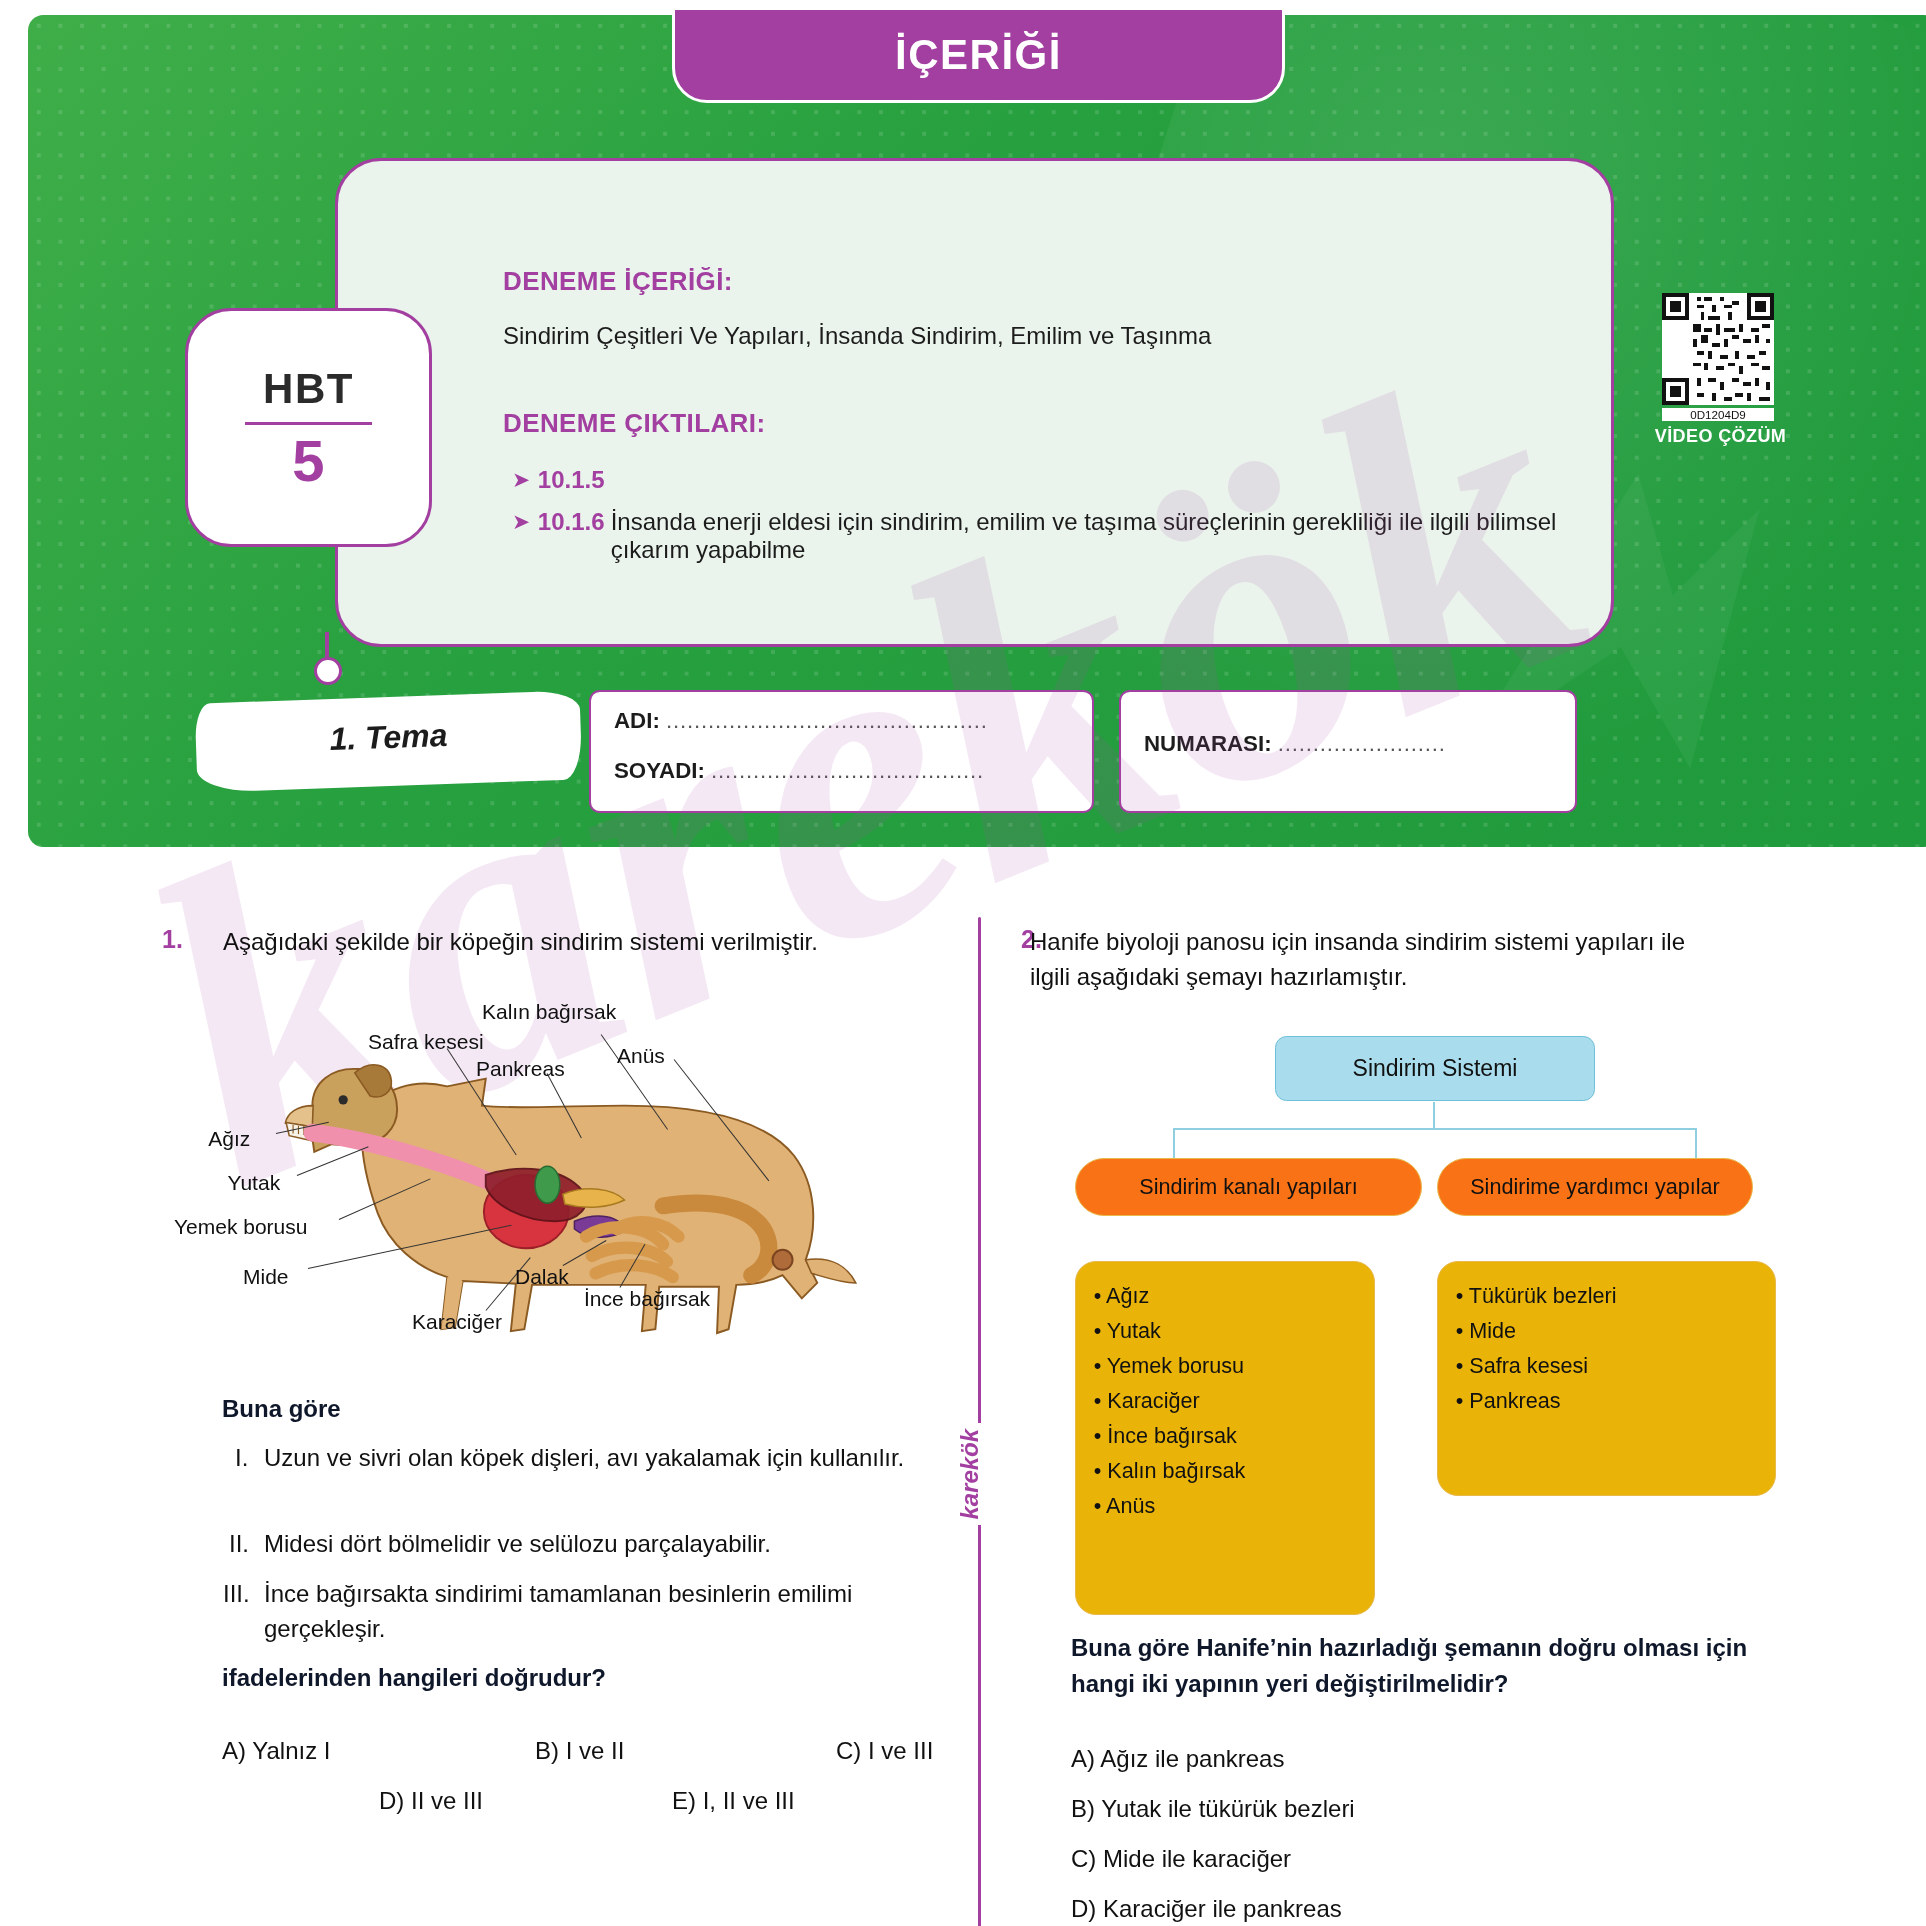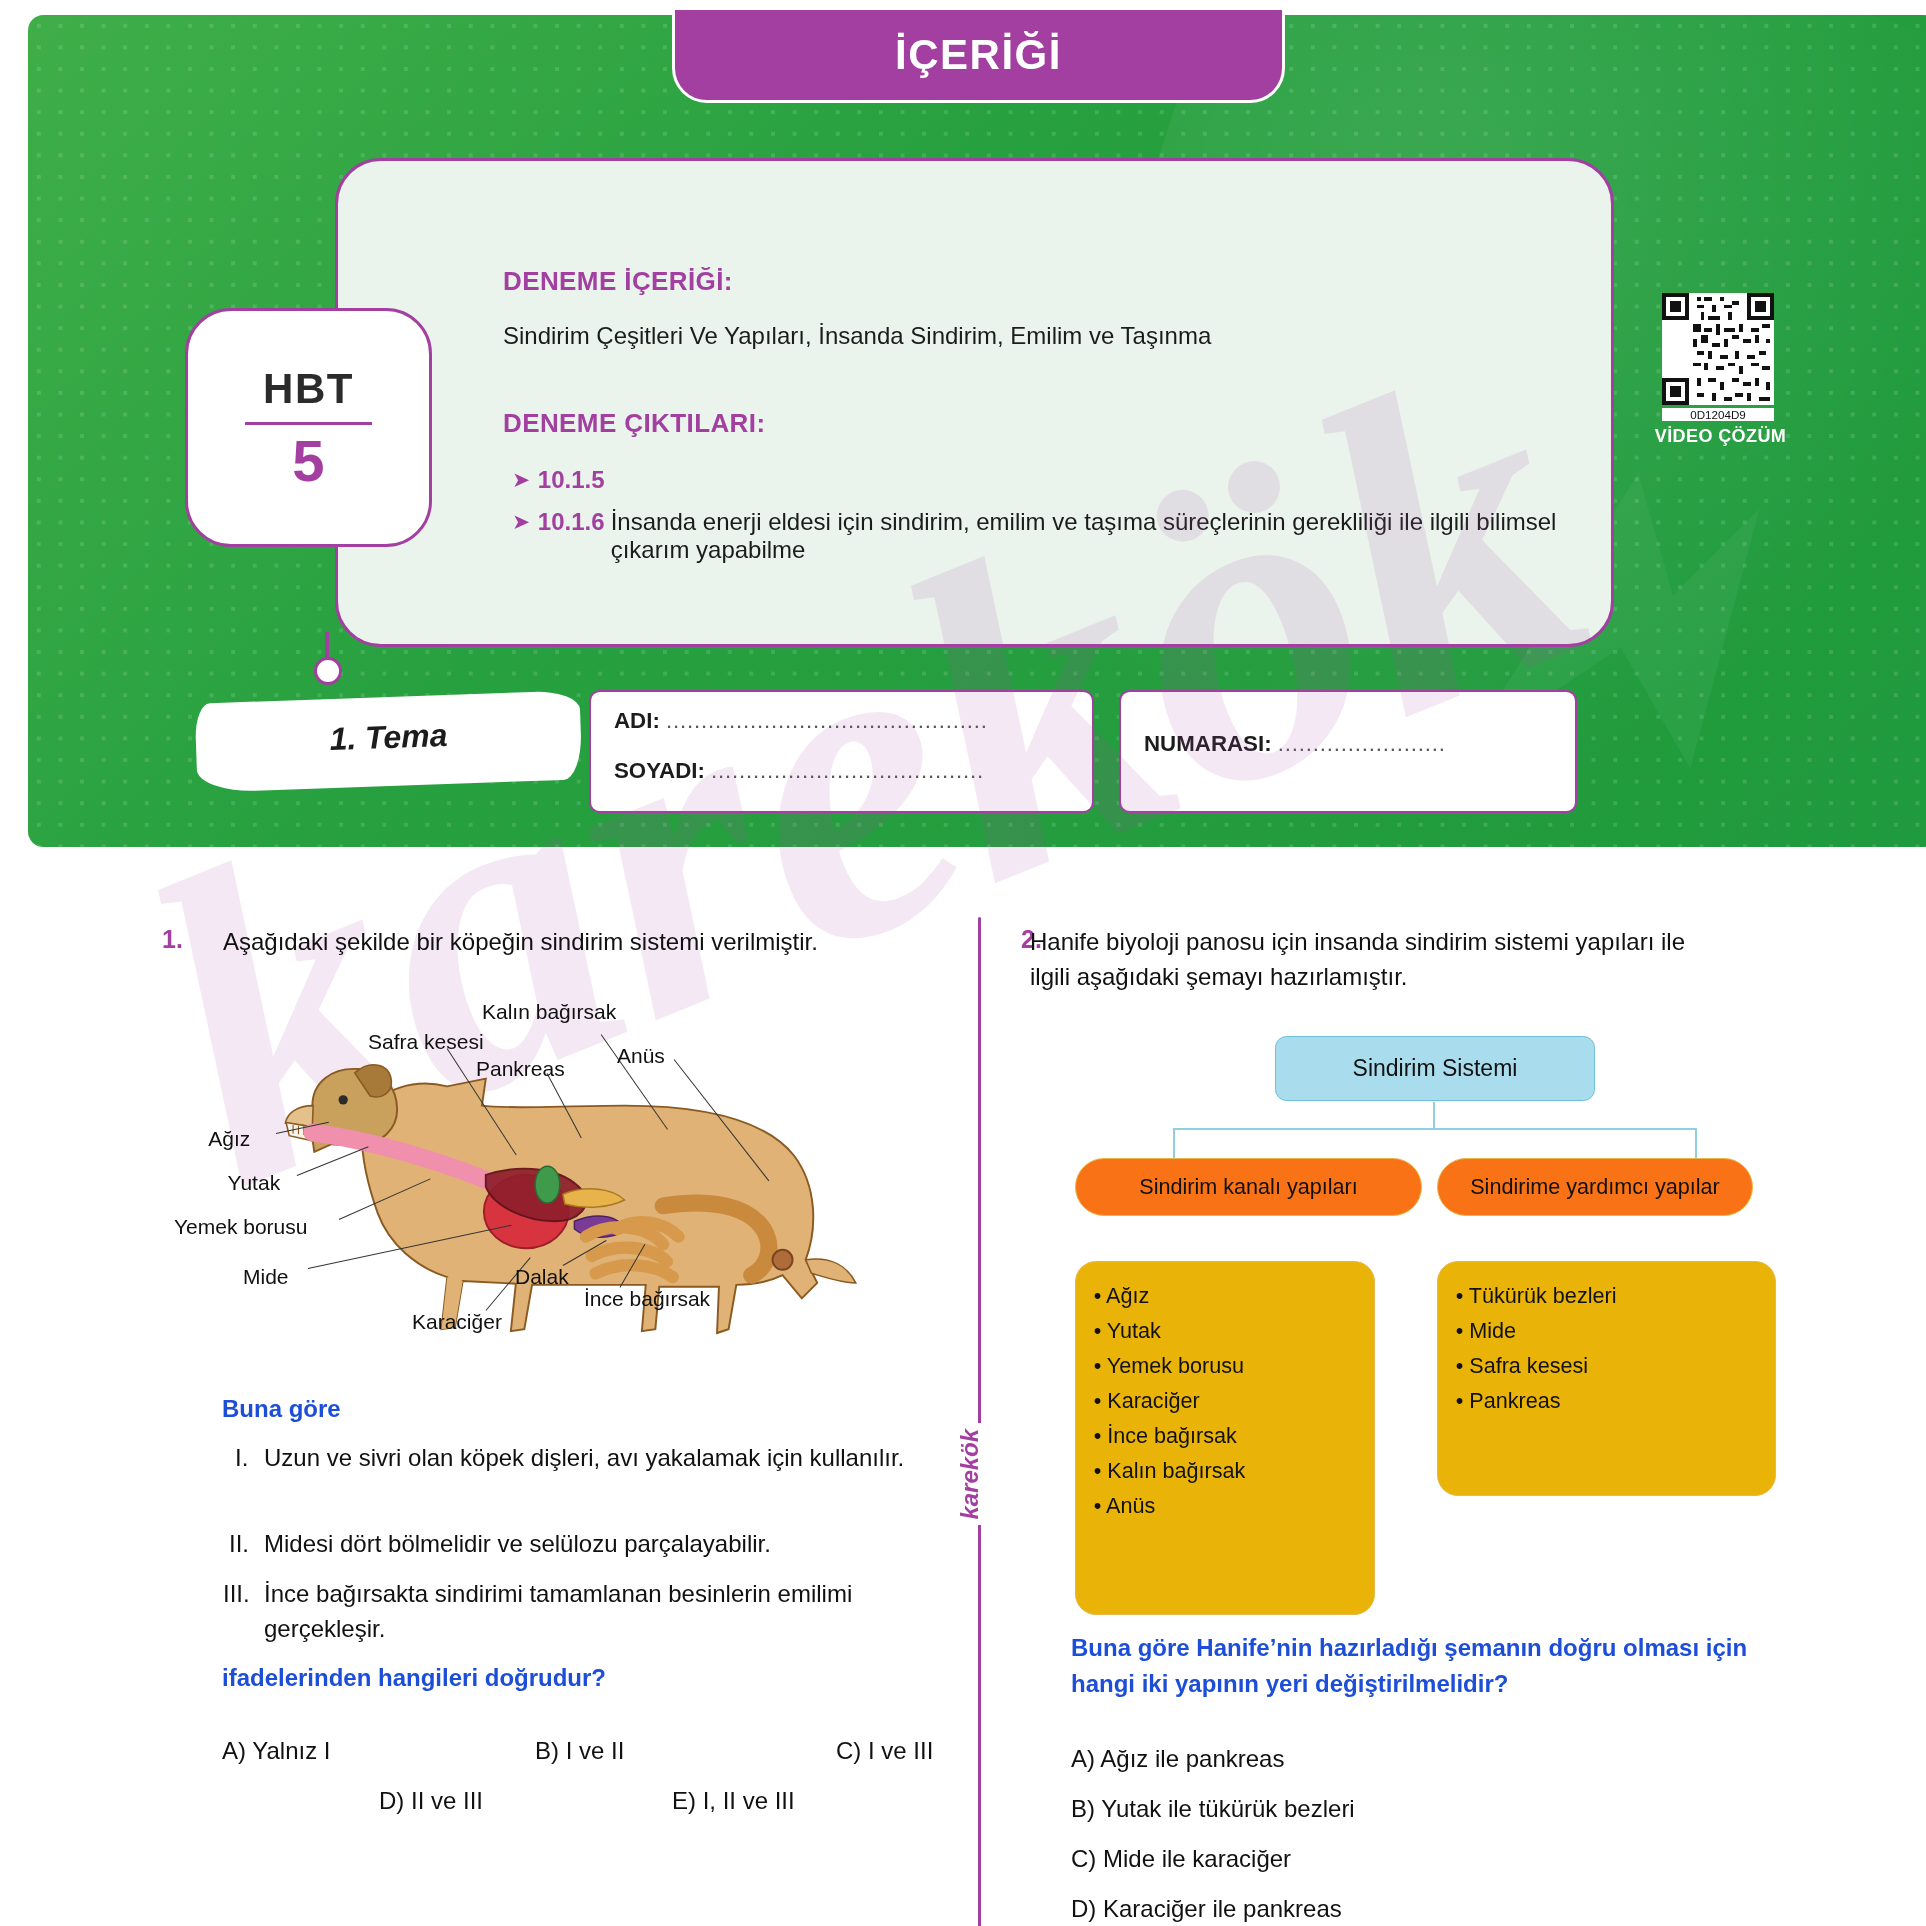--- a/index.html
+++ b/index.html
@@ -163,21 +163,21 @@
     font-size: 443px; color: rgba(168,80,170,0.13);
     font-family:"Liberation Serif", serif; font-style: italic; font-weight:700;
     transform: rotate(-22deg); pointer-events:none; white-space:nowrap;
   }
 
   
   .dog-fig { position:absolute; left: 216px; top: 990px; width: 713px; height: 397px; }
   .lbl { position:absolute; font-size: 21px; color:#111; white-space:nowrap; }
   .leader { position:absolute; background:#333; height:1.2px; transform-origin: left center; }
 
-  .bold-line { position:absolute; font-weight:700; font-size: 24px; color:#1d4ed8; }
+  .bold-line { position:absolute; font-weight:700; font-size: 24px; color:#0f172a; }
   .roman-item { position:absolute; font-size: 24px; color:#111; line-height:1.45; }
   .choice { position:absolute; font-size: 24px; color:#111; }
 
   
   .node-top {
     position:absolute; left: 1275px; top: 1036px;
     width: 320px; height: 65px;
     background:#a9dcec; border: 1.9px solid #6fbfd8; border-radius: 11.6px;
     display:flex; align-items:center; justify-content:center;
     font-size: 23px; color:#111;

